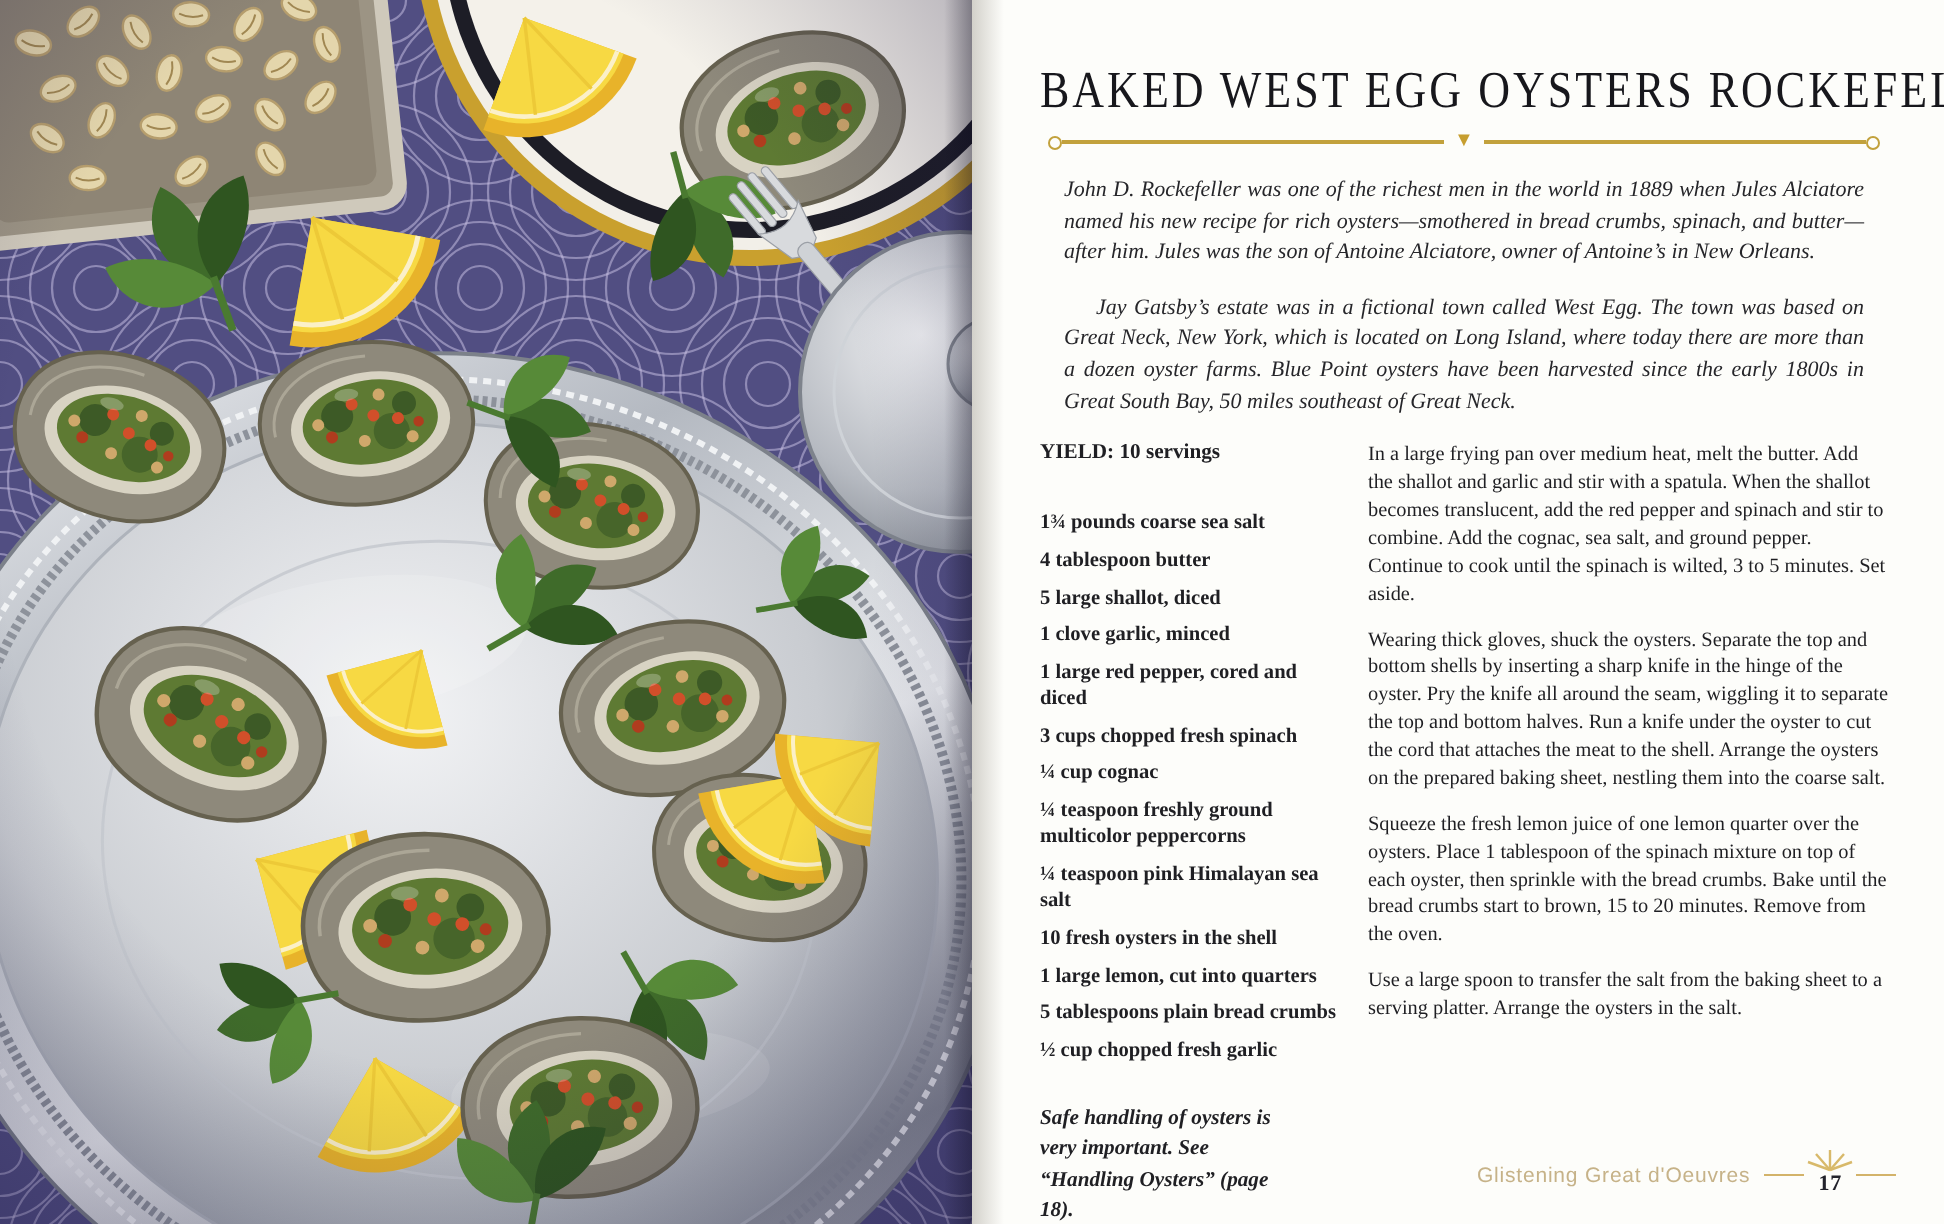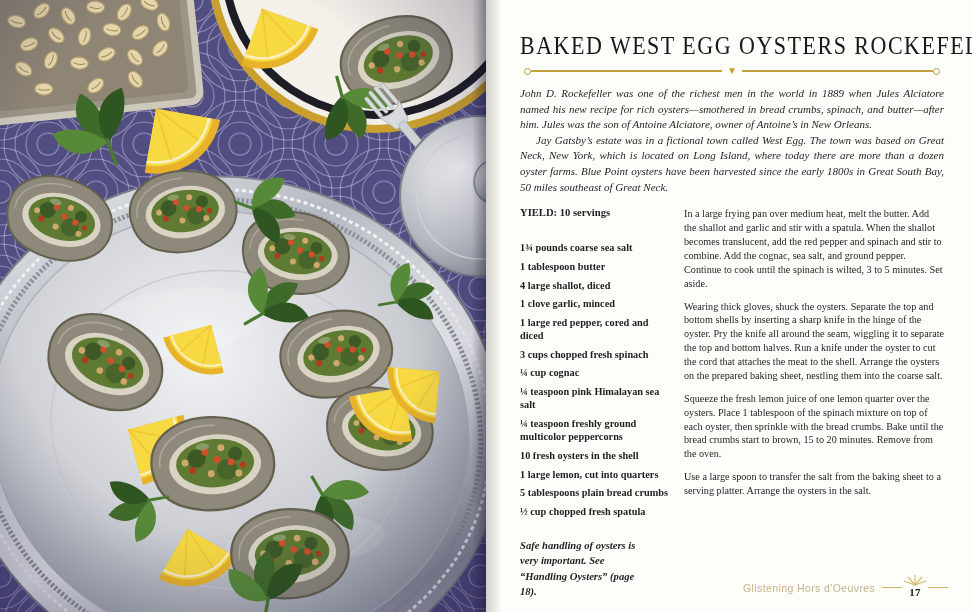--- a/index.html
+++ b/index.html
@@ -17,21 +17,21 @@
   .title{font-family:"Liberation Serif",serif;font-weight:500;font-size:22px;letter-spacing:1.5px;
          color:#17171c;text-align:center;margin:6px 0 8px;transform:scaleY(1.18);transform-origin:center top;
          white-space:nowrap;}
   .divider{display:flex;align-items:center;margin:10px 4px 10px;}
   .div-line{flex:1;height:1.5px;background:#c2a13c;}
   .div-dot{width:5px;height:5px;border:1.3px solid #c2a13c;border-radius:50%;flex:none;}
   .div-chevron{margin:0 5px;color:#c79e2f;font-size:10px;line-height:1;flex:none;}
   .quote{font-family:"Liberation Sans",sans-serif;font-size:10.8px;line-height:1.5;color:#3b3b3d;
          text-align:center;margin:0 22px 10px;}
   .quote-attr{font-variant:small-caps;letter-spacing:.5px;}
-  .intro p{margin:0;font-style:italic;font-size:11px;line-height:1.42;color:#26262a;text-align:justify;}
+  .intro p{margin:12px;font-style:italic;font-size:11px;line-height:1.42;color:#26262a;text-align:justify;}
   .intro p + p{text-indent:16px;}
   .columns{display:flex;gap:16px;margin-top:12px;}
   .col-ing{width:148px;flex:none;font-size:10.3px;color:#1f1f23;}
   .yield{font-weight:700;font-size:10.6px;margin-bottom:23px;}
   .ing-list{list-style:none;margin:0;padding:0;}
   .ing-list li{margin-bottom:5.5px;line-height:1.28;font-weight:bold;}
   .note{font-weight:700;font-style:italic;margin-top:20px;font-size:10.6px;line-height:1.45;width:128px;}
   .col-steps{flex:1;font-size:10.2px;line-height:1.36;color:#1f1f23;}
   .col-steps p{margin:0 0 9px;}
   .footer{position:absolute;right:24px;bottom:14px;display:flex;align-items:center;gap:7px;
@@ -239,48 +239,48 @@
       <div class="intro">
         <p>John D. Rockefeller was one of the richest men in the world in 1889 when Jules Alciatore named his new recipe for rich oysters—smothered in bread crumbs, spinach, and butter—after him. Jules was the son of Antoine Alciatore, owner of Antoine’s in New Orleans.</p>
         <p>Jay Gatsby’s estate was in a fictional town called West Egg. The town was based on Great Neck, New York, which is located on Long Island, where today there are more than a dozen oyster farms. Blue Point oysters have been harvested since the early 1800s in Great South Bay, 50 miles southeast of Great Neck.</p>
       </div>
 
       <div class="columns">
         <div class="col-ing">
           <div class="yield">YIELD: 10 servings</div>
           <ul class="ing-list">
             <li>1¾ pounds coarse sea salt</li>
-            <li>1 tablespoon butter</li>
-            <li>4 large shallot, diced</li>
+            <li>4 tablespoon butter</li>
+            <li>5 large shallot, diced</li>
             <li>1 clove garlic, minced</li>
             <li>1 large red pepper, cored and diced</li>
             <li>3 cups chopped fresh spinach</li>
             <li>¼ cup cognac</li>
+            <li>¼ teaspoon freshly ground multicolor peppercorns</li>
             <li>¼ teaspoon pink Himalayan sea salt</li>
-            <li>¼ teaspoon freshly ground multicolor peppercorns</li>
             <li>10 fresh oysters in the shell</li>
             <li>1 large lemon, cut into quarters</li>
             <li>5 tablespoons plain bread crumbs</li>
-            <li>½ cup chopped fresh spatula</li>
+            <li>½ cup chopped fresh garlic</li>
           </ul>
           <p class="note">Safe handling of oysters is very important. See “Handling Oysters” (page 18).</p>
         </div>
 
         <div class="col-steps">
           <p>In a large frying pan over medium heat, melt the butter. Add the shallot and garlic and stir with a spatula. When the shallot becomes translucent, add the red pepper and spinach and stir to combine. Add the cognac, sea salt, and ground pepper. Continue to cook until the spinach is wilted, 3 to 5 minutes. Set aside.</p>
           <p>Wearing thick gloves, shuck the oysters. Separate the top and bottom shells by inserting a sharp knife in the hinge of the oyster. Pry the knife all around the seam, wiggling it to separate the top and bottom halves. Run a knife under the oyster to cut the cord that attaches the meat to the shell. Arrange the oysters on the prepared baking sheet, nestling them into the coarse salt.</p>
           <p>Squeeze the fresh lemon juice of one lemon quarter over the oysters. Place 1 tablespoon of the spinach mixture on top of each oyster, then sprinkle with the bread crumbs. Bake until the bread crumbs start to brown, 15 to 20 minutes. Remove from the oven.</p>
           <p>Use a large spoon to transfer the salt from the baking sheet to a serving platter. Arrange the oysters in the salt.</p>
 
         </div>
       </div>
     </div>
 
     <div class="footer">
-      <span>Glistening Hors d'Oeuvres</span>
+      <span>Glistening Great d'Oeuvres</span>
       <span class="dash"></span>
       <span class="pageno-wrap">
         <svg class="rays" width="28" height="12" viewBox="0 0 28 12">
           <g stroke="#d8b96a" stroke-width="1.2" fill="none">
             <line x1="14" y1="11" x2="14" y2="1"></line>
               <line x1="14" y1="11" x2="7" y2="3"></line>
             <line x1="14" y1="11" x2="21" y2="3"></line>
               <line x1="14" y1="11" x2="3" y2="7"></line>
             <line x1="14" y1="11" x2="25" y2="7"></line>
           </g>

